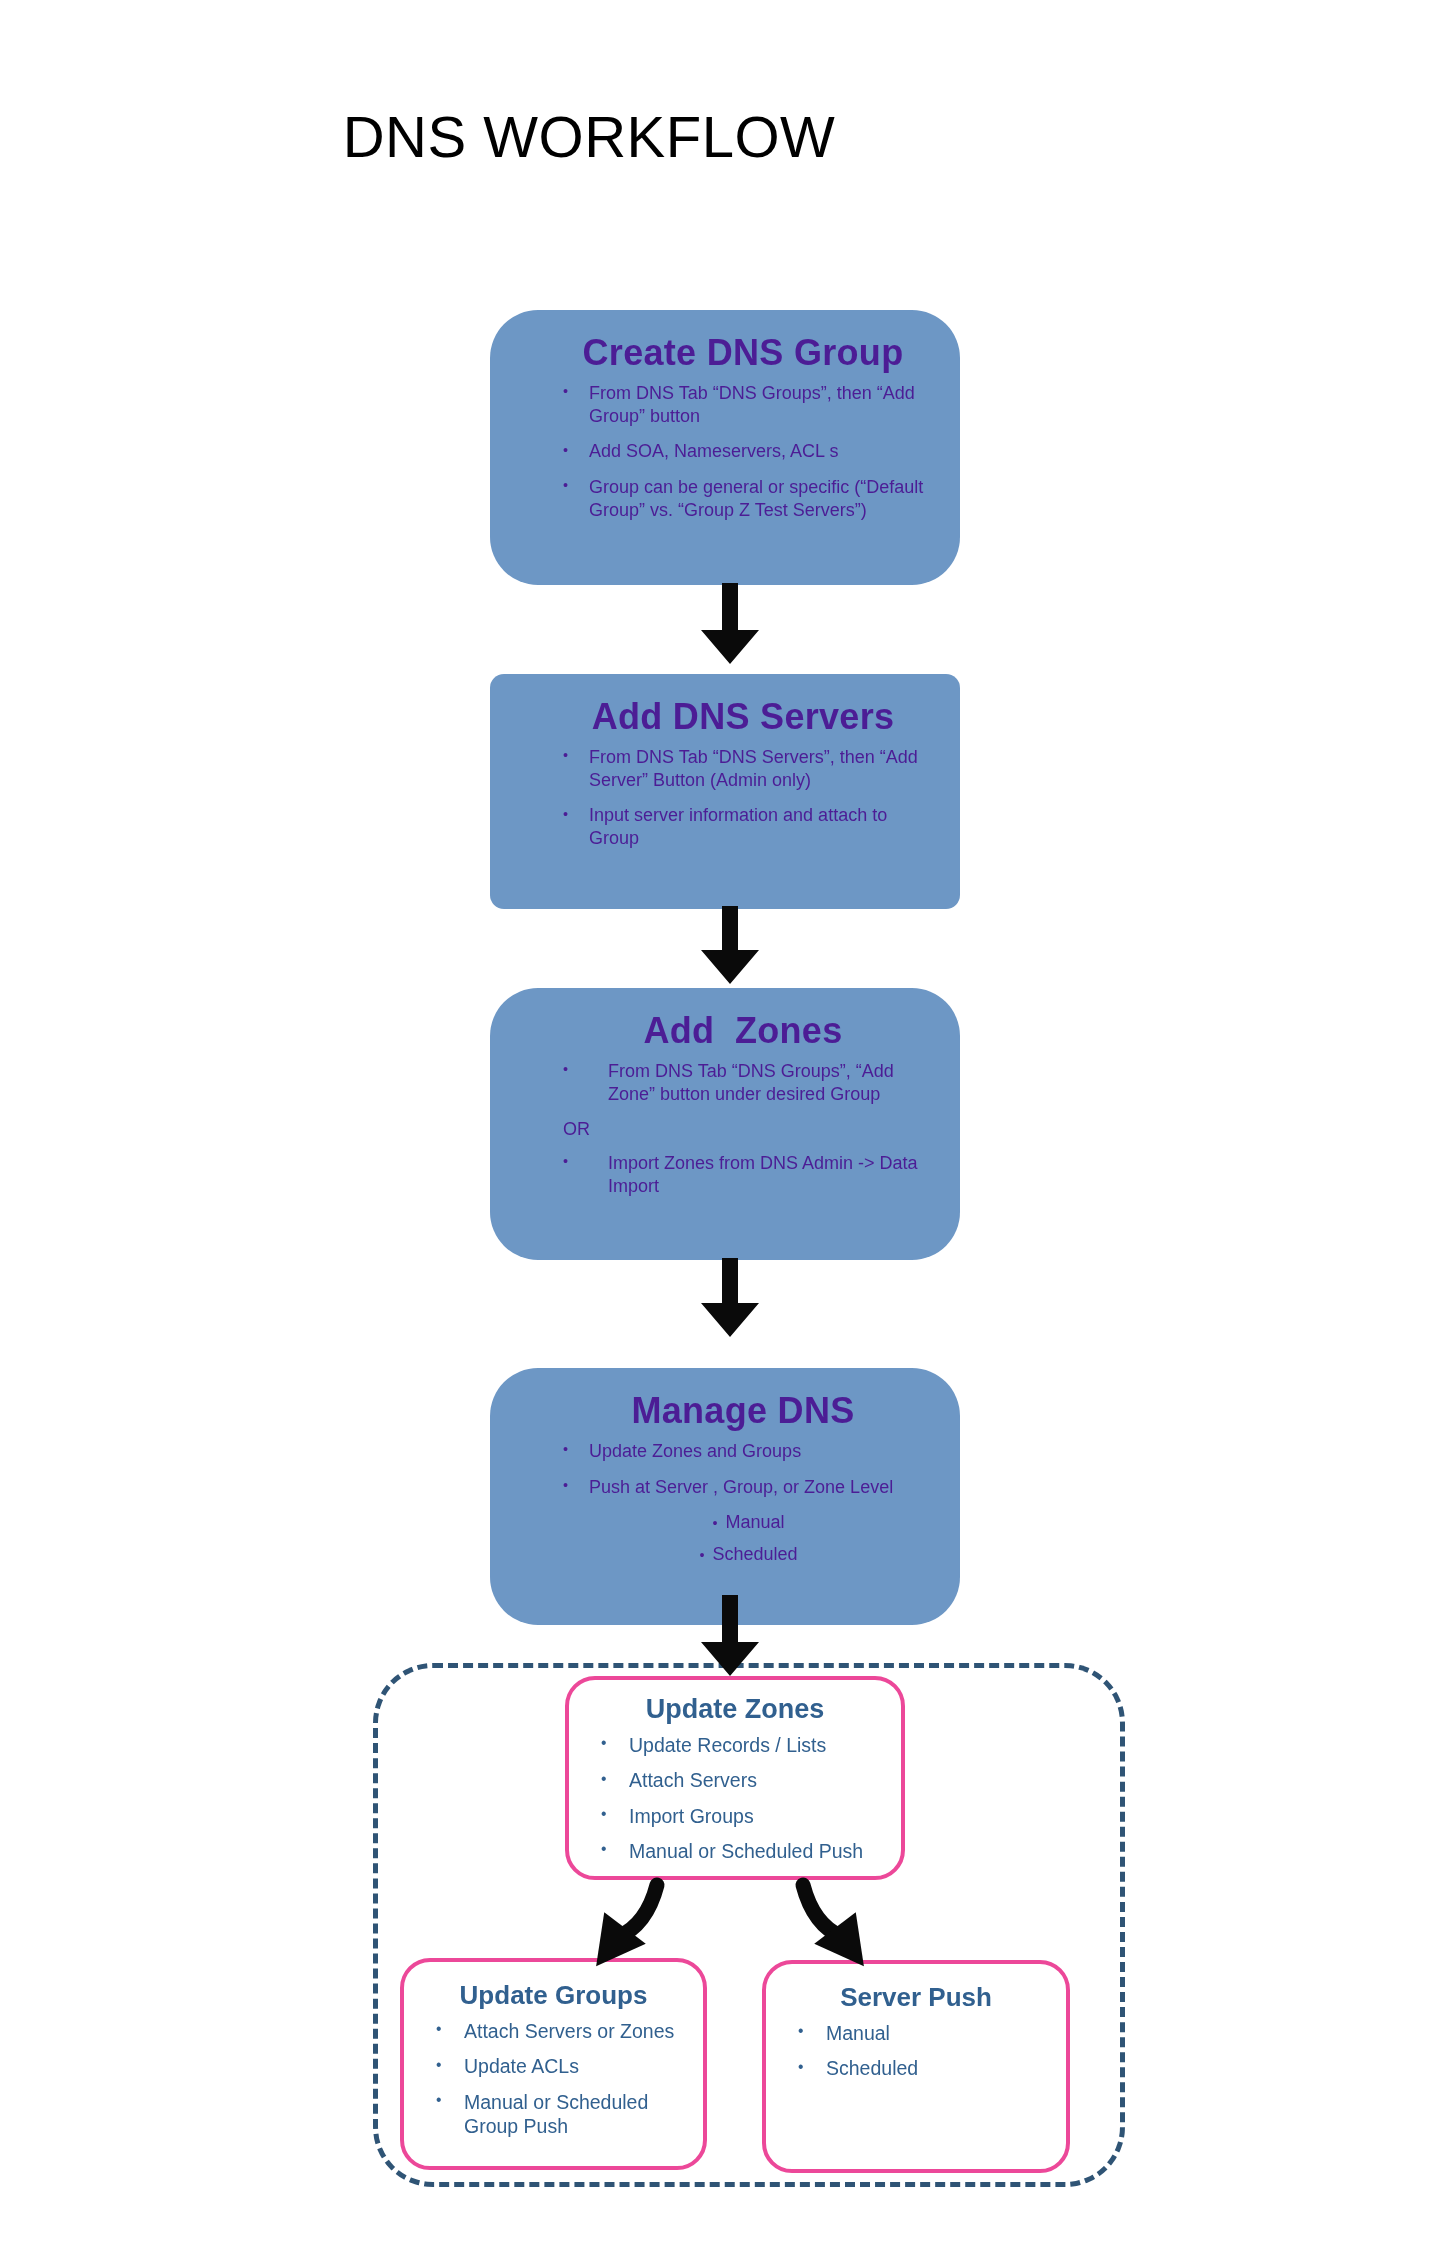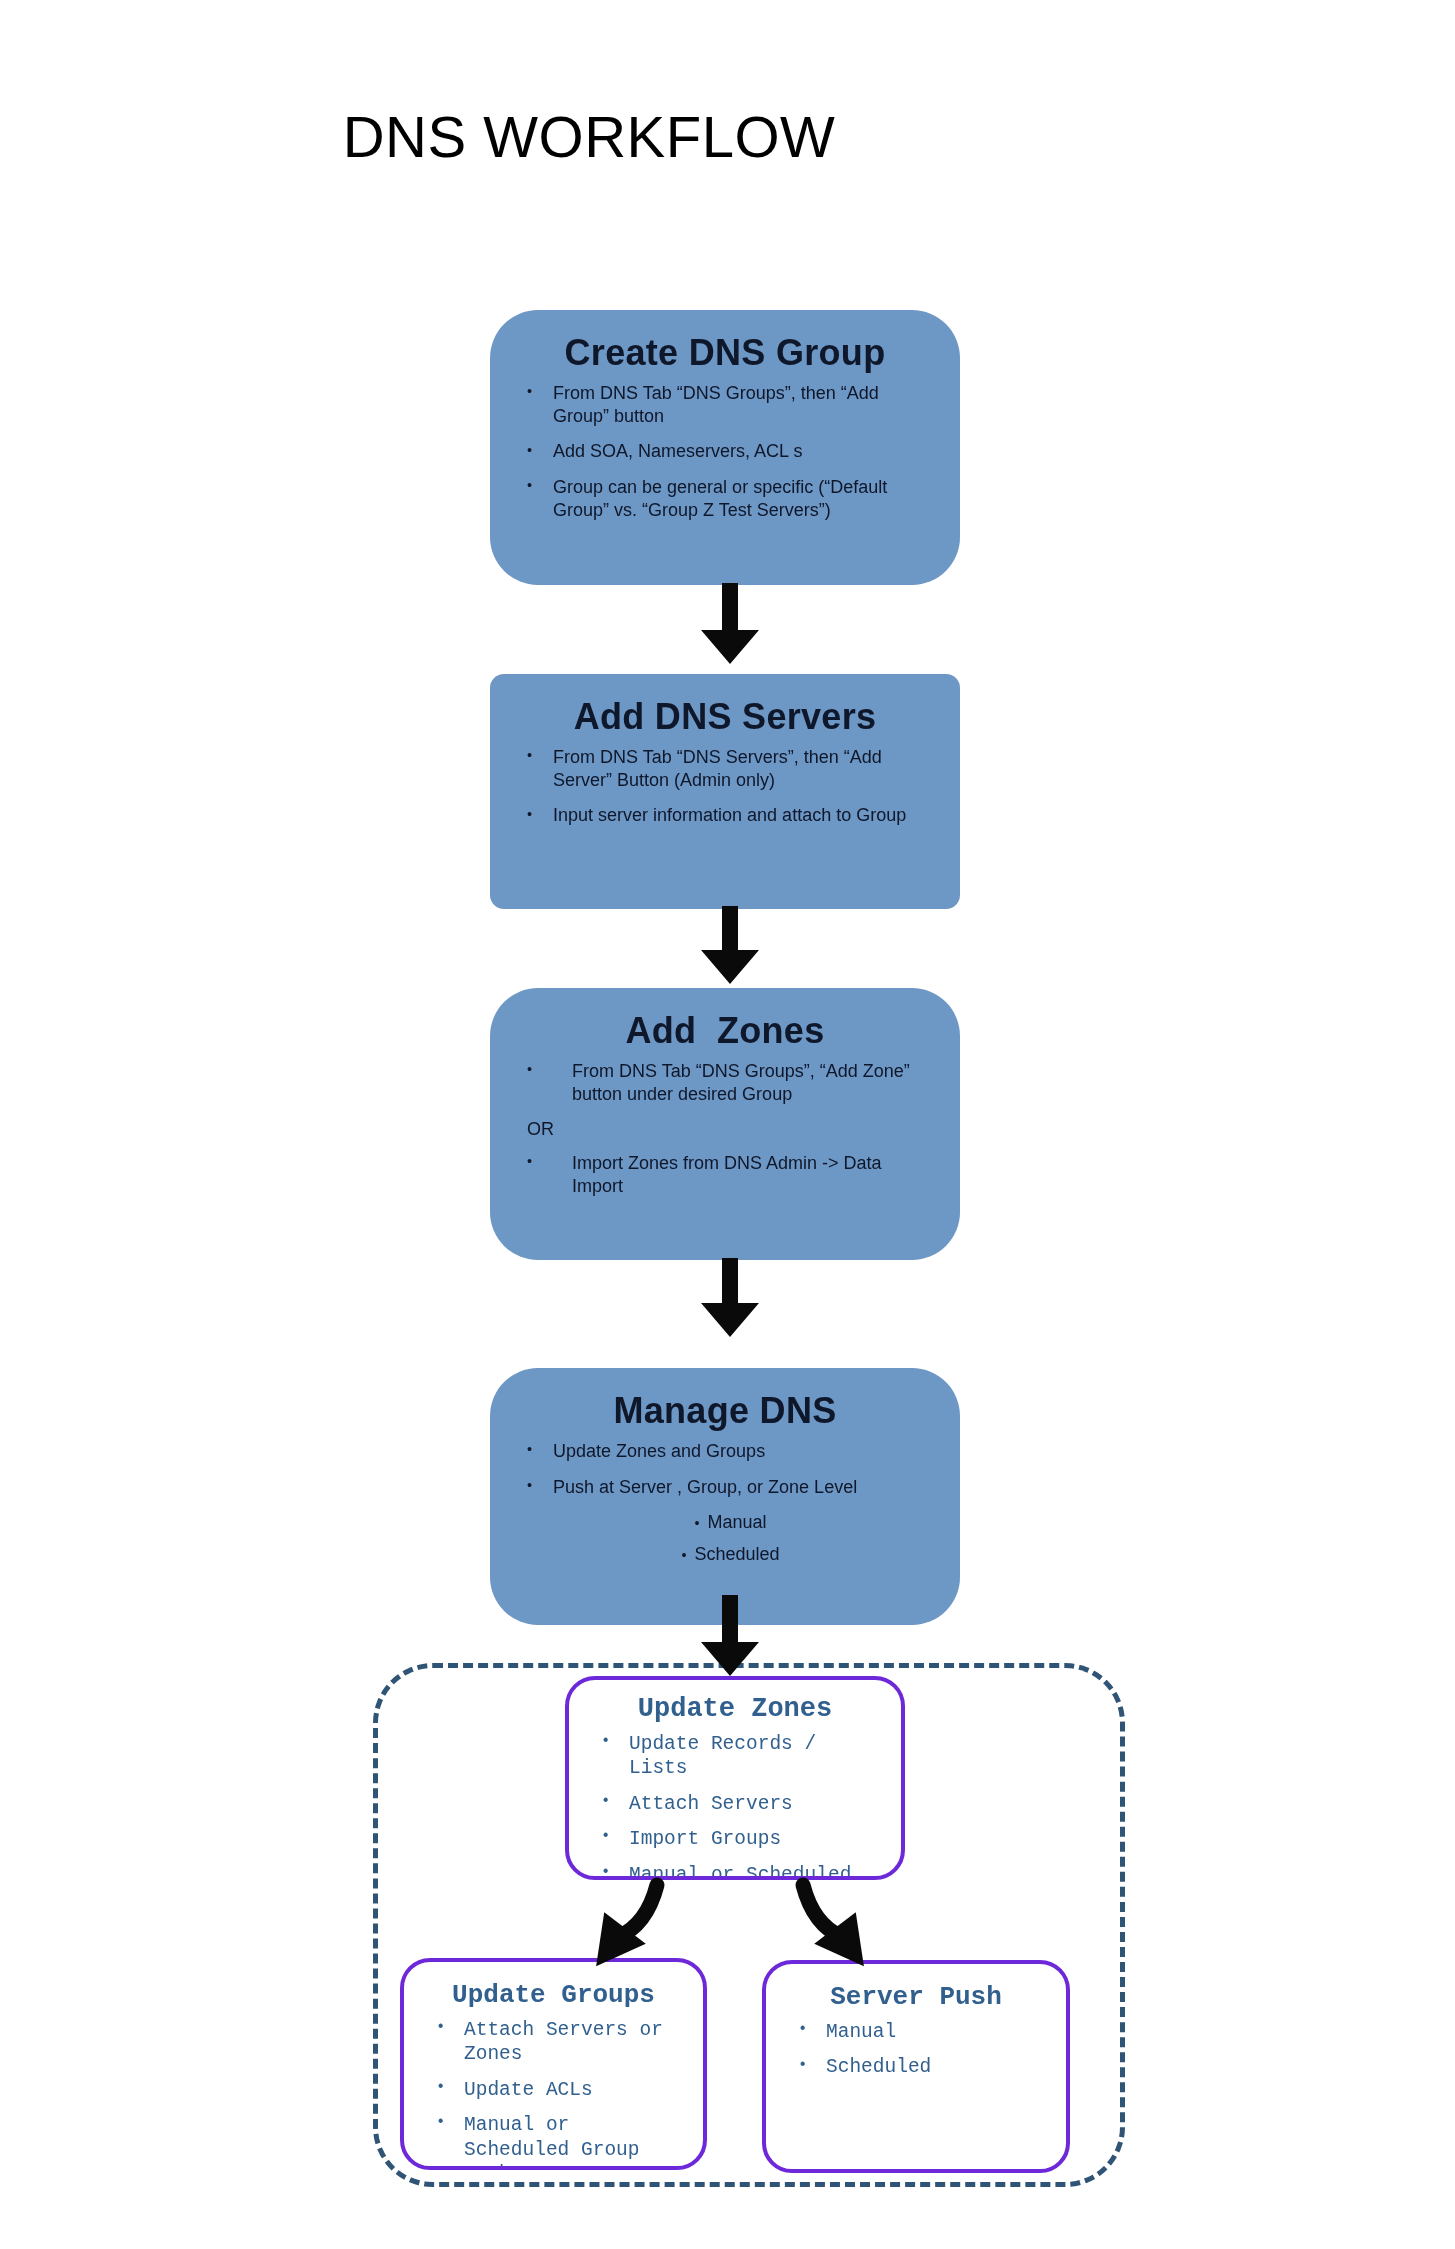--- a/index.html
+++ b/index.html
@@ -8,21 +8,21 @@
     font-family:"Liberation Sans", sans-serif; overflow:hidden;
   }
   .title {
     position:absolute; left:0; top:103px; width:100%;
     text-align:center; font-size:58px; font-weight:400; color:#000;
     letter-spacing:0.5px;
   }
   
   .flow-box {
     position:absolute; left:490px; width:470px; box-sizing:border-box;
-    background:#6D97C5; border-radius:48px; color:#0f172a; overflow:hidden;
+    background:#6D97C5; border-radius:48px; color:#4c1d95; overflow:hidden;padding-left:36px;
   }
   .flow-box h2 {
     margin:22px 14px 8px; text-align:center; font-size:36px; font-weight:700;
     white-space:pre-wrap; letter-spacing:0.3px;
   }
   .flow-box ul { list-style:none; margin:6px 26px 8px 37px; padding:0;
     font-size:18px; line-height:1.26; }
   .flow-box li { position:relative; padding-left:26px; margin-bottom:13px; }
   .flow-box li.bullet::before {
     content:"\2022"; position:absolute; left:0; top:0.02em; font-size:0.8em;
@@ -33,21 +33,21 @@
   .flow-box li.center::before { content:"\2022\00a0\00a0"; font-size:0.8em; }
   
   .dashed-wrap {
     position:absolute; left:373px; top:1663px; width:752px; height:524px;
     box-sizing:border-box; border:5px dashed #2F5475; border-radius:60px;
     background:transparent;
   }
   
   .inner-box {
     position:absolute; box-sizing:border-box; background:#ffffff;
-    border:4px solid #6d28d9; border-radius:30px; color:#31608F; overflow:hidden;font-family:Liberation Mono, monospace;
+    border:4px solid #ec4899; border-radius:30px; color:#31608F; overflow:hidden;
   }
   .inner-box h3 {
     margin:14px 10px 8px; text-align:center; font-size:27px; font-weight:700;
   }
   .inner-box ul { list-style:none; margin:4px 18px 6px 32px; padding:0;
     font-size:19.5px; line-height:1.25; }
   .inner-box li { position:relative; padding-left:28px; margin-bottom:11px; }
   .inner-box li::before {
     content:"\2022"; position:absolute; left:0; top:0.02em; font-size:0.8em;
   }

